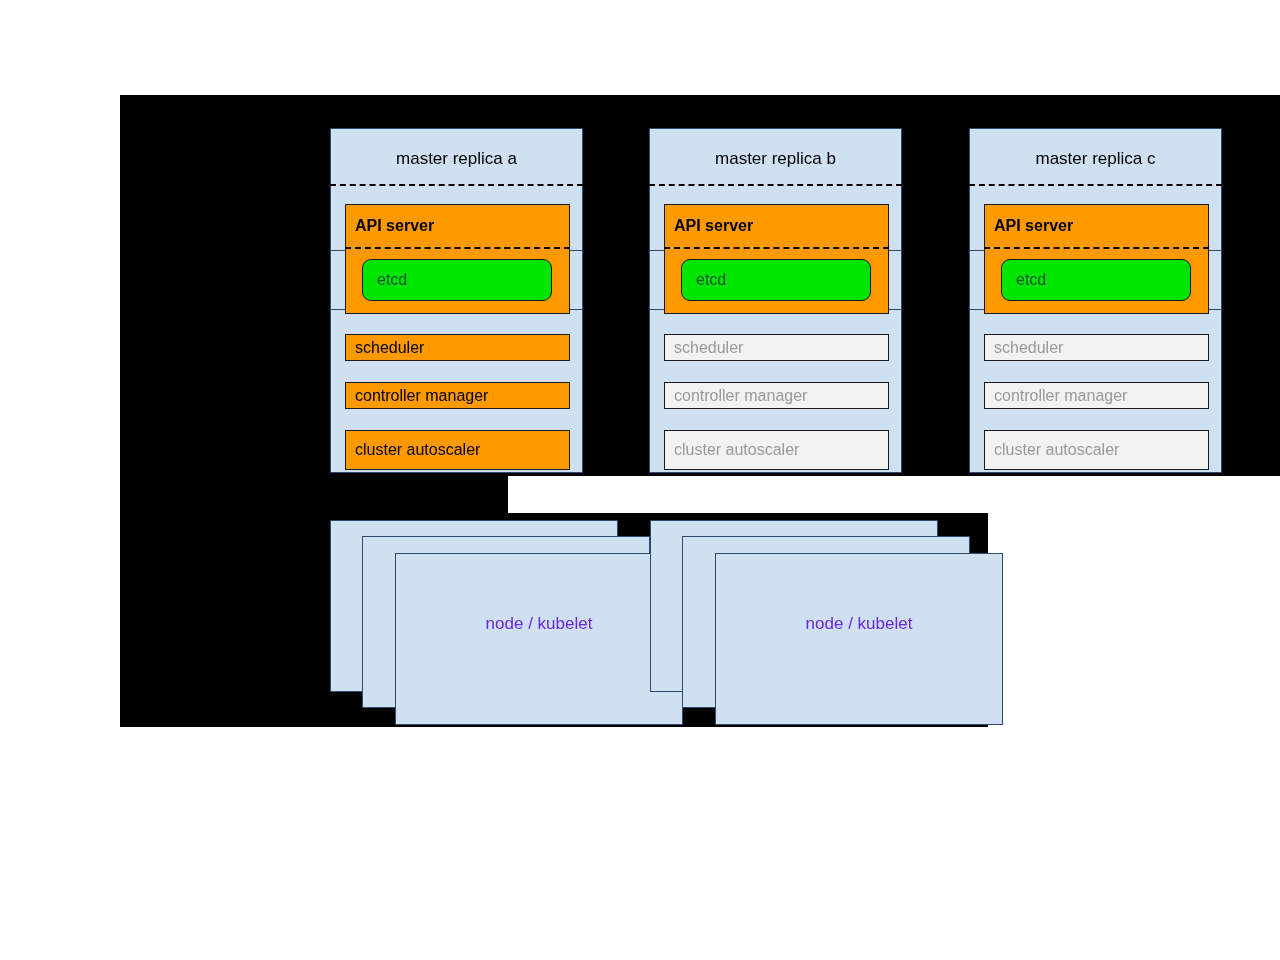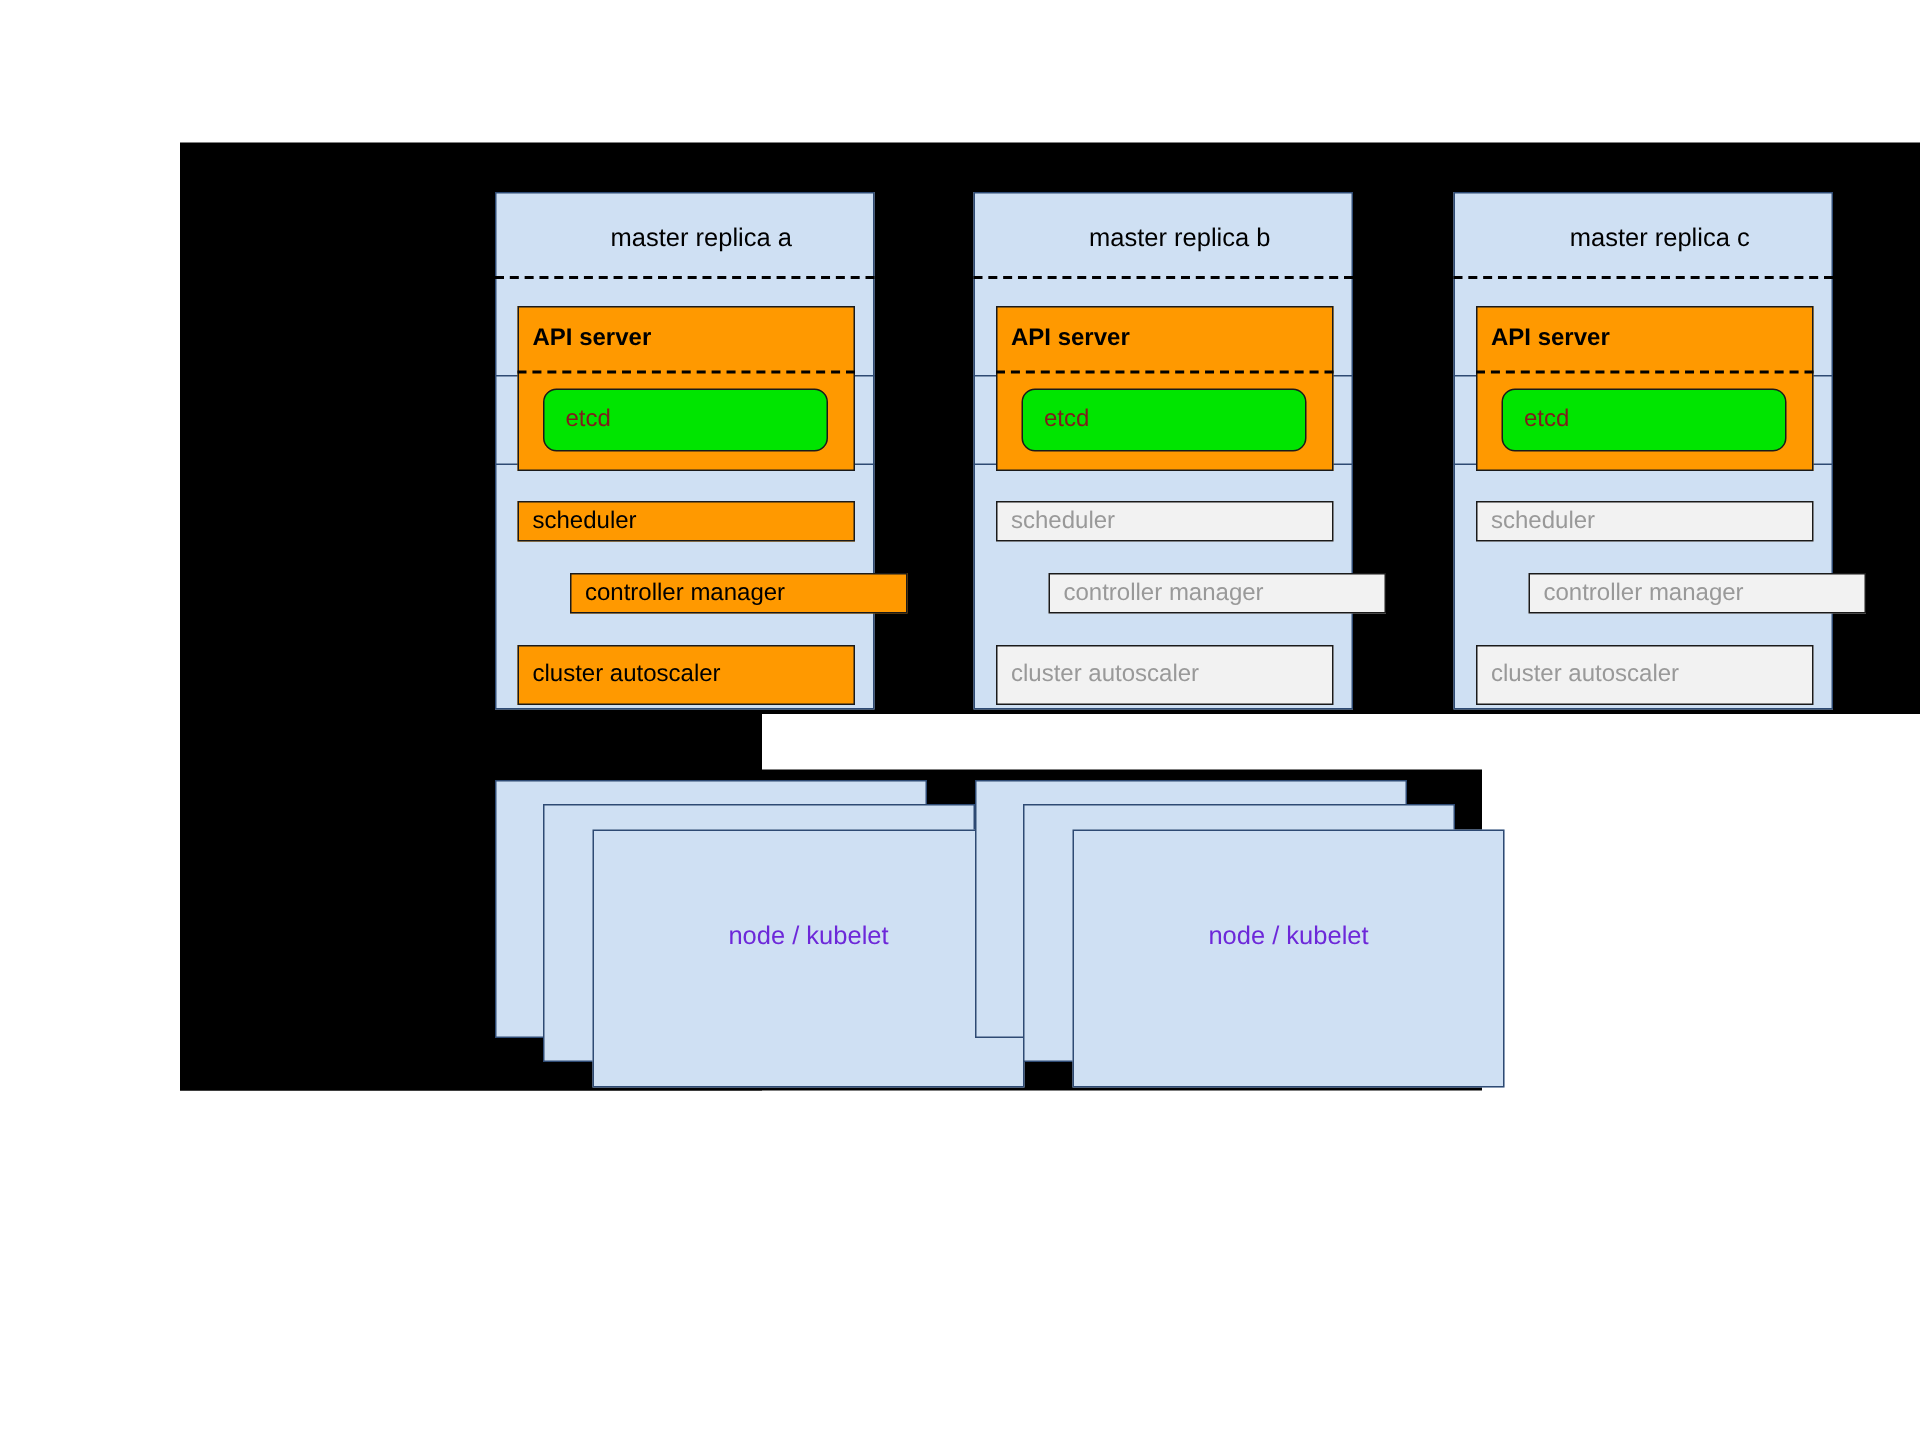--- a/index.html
+++ b/index.html
@@ -46,21 +46,20 @@
   #replica-c { left: 969px; }
 
   .replica-title {
     position: absolute;
     top: 20px;
     left: 0;
     width: 100%;
     text-align: center;
     font-size: 17px;
     color: #000000;
-    padding-left: 11px;
   }
 
   
   .dashed-sep {
     position: absolute;
     left: -1px;
     width: calc(100% + 2px);
     border-top: 2px dashed #000000;
     height: 0;
   }
@@ -134,25 +133,25 @@
     width: 190px;
     height: 42px;
     background: #00E500;
     border: 1px solid #1A1A1A;
     border-radius: 9px;
     box-sizing: border-box;
     display: flex;
     align-items: center;
     padding-left: 14px;
     font-size: 16px;
-    color: #7f1d1d;
+    color: #14532d;
   }
 
   .comp.scheduler  { top: 205px; height: 27px; }
-  .comp.controller { top: 253px; height: 27px; margin-left: 35px; }
+  .comp.controller { top: 253px; height: 27px; }
   .comp.autoscaler { top: 301px; height: 40px; }
 
   
   .node-stack {
     position: absolute;
     top: 520px;
     width: 300px;
     height: 210px;
   }
   #node-stack-1 { left: 330px; }

